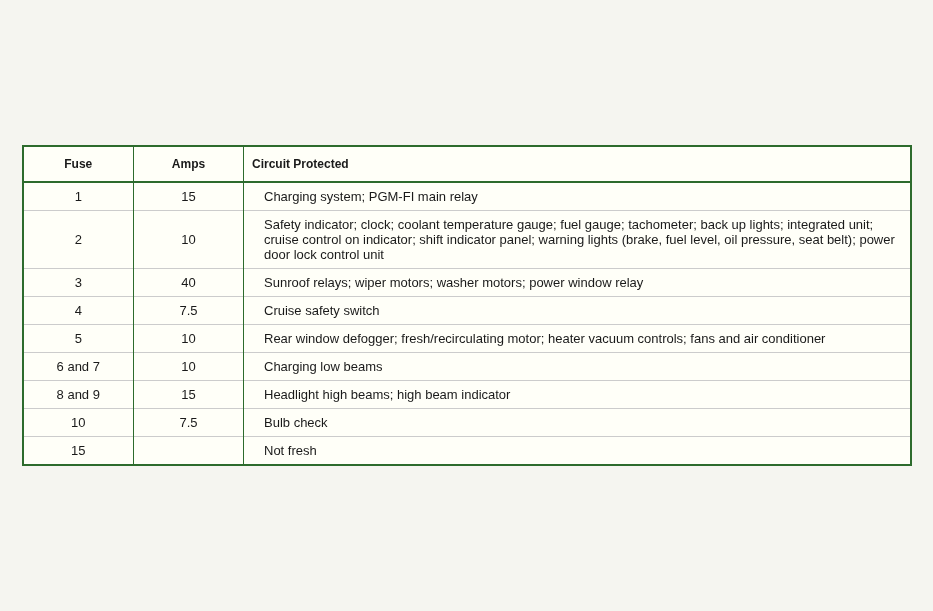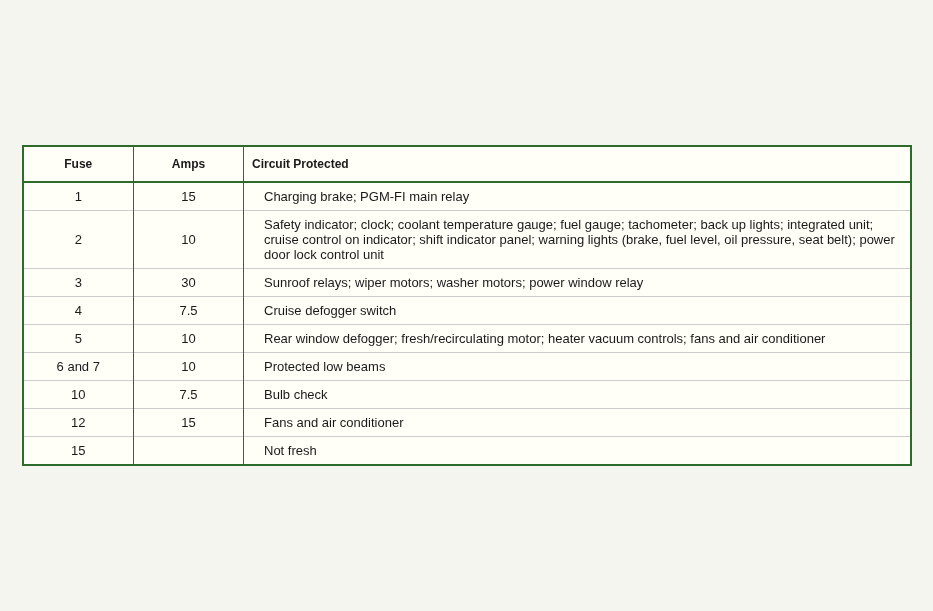--- a/index.html
+++ b/index.html
@@ -105,56 +105,56 @@
       <tr>
         <th>Fuse</th>
         <th>Amps</th>
         <th>Circuit Protected</th>
       </tr>
     </thead>
     <tbody id="table-body">
     <tr class="multi-row">
           <td>1</td>
           <td>15</td>
-          <td>Charging brake; PGM-FI main relay</td>
+          <td>Charging system; PGM-FI main relay</td>
         </tr>
         <tr class="multi-row">
           <td>2</td>
           <td>10</td>
           <td>Safety indicator; clock; coolant temperature gauge; fuel gauge; tachometer; back up lights; integrated unit; cruise control on indicator; shift indicator panel; warning lights (brake, fuel level, oil pressure, seat belt); power door lock control unit</td>
         </tr>
         <tr class="multi-row">
           <td>3</td>
-          <td>30</td>
+          <td>40</td>
           <td>Sunroof relays; wiper motors; washer motors; power window relay</td>
         </tr>
         <tr class="multi-row">
           <td>4</td>
           <td>7.5</td>
-          <td>Cruise defogger switch</td>
+          <td>Cruise safety switch</td>
         </tr>
         <tr class="multi-row">
           <td>5</td>
           <td>10</td>
           <td>Rear window defogger; fresh/recirculating motor; heater vacuum controls; fans and air conditioner</td>
         </tr>
         <tr class="multi-row">
           <td>6 and 7</td>
           <td>10</td>
-          <td>Protected low beams</td>
+          <td>Charging low beams</td>
+        </tr>
+        <tr class="multi-row">
+          <td>8 and 9</td>
+          <td>15</td>
+          <td>Headlight high beams; high beam indicator</td>
         </tr>
         <tr class="multi-row">
           <td>10</td>
           <td>7.5</td>
           <td>Bulb check</td>
-        </tr>
-        <tr class="multi-row">
-          <td>12</td>
-          <td>15</td>
-          <td>Fans and air conditioner</td>
         </tr>
         <tr class="multi-row">
           <td>15</td>
           <td></td>
           <td>Not fresh</td>
         </tr>
       </tbody>
   </table>
 </div>
 

